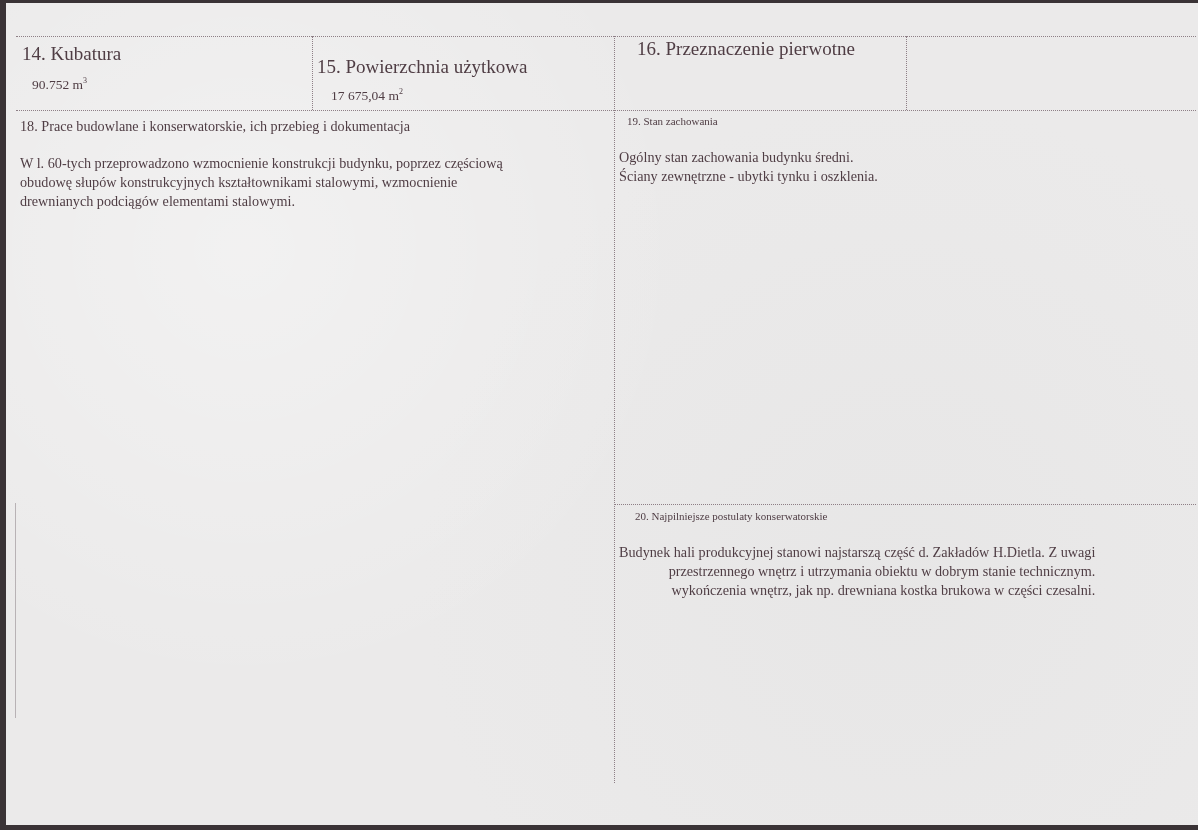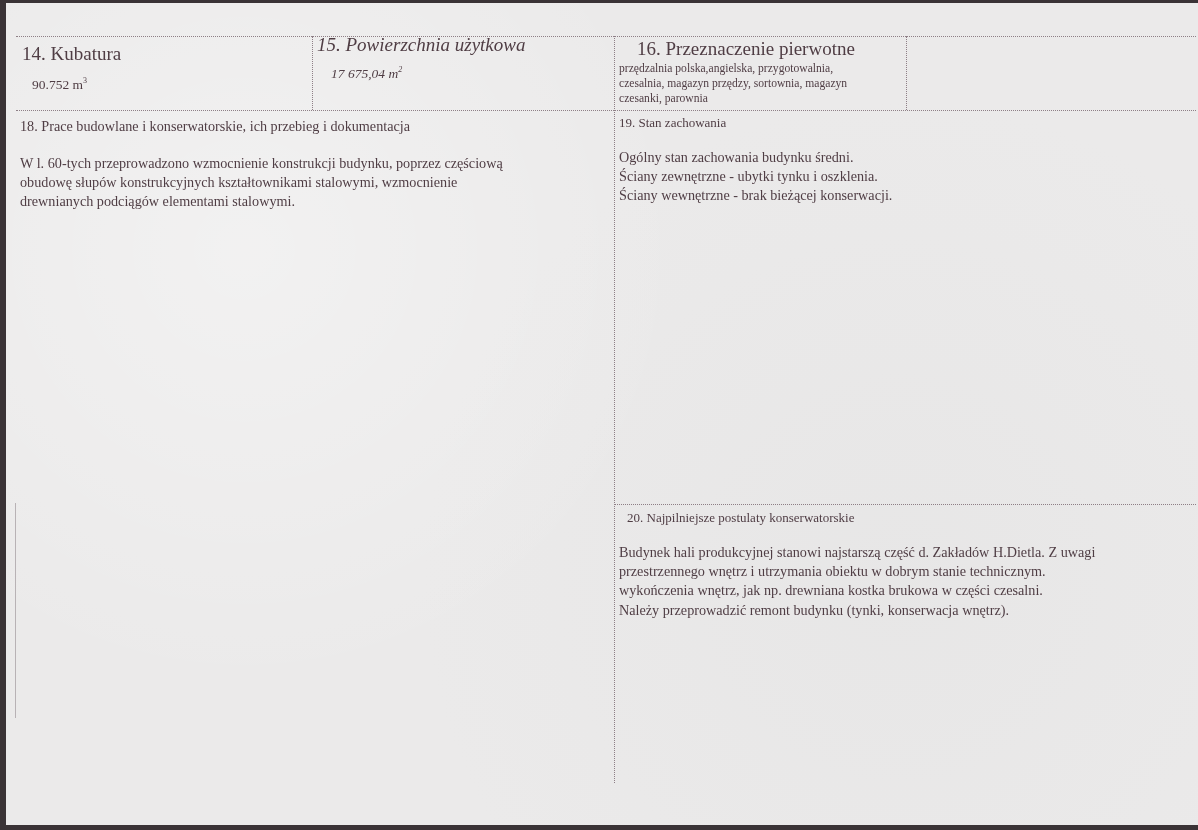--- a/index.html
+++ b/index.html
@@ -47,21 +47,22 @@
     .cell {
       position: absolute;
       box-sizing: border-box;
     }
     .label {
       font-size: 19px;
       color: #4f3d44;
       white-space: nowrap;
     }
     .label.small {
-      font-size: 13px;
+      font-size: 11px;
+      margin-left: 8px;
     }
     .value {
       font-size: 13.5px;
       color: #4f3d44;
     }
     .value sup {
       font-size: 8px;
       vertical-align: 6px;
     }
     .list-text {
@@ -94,58 +95,51 @@
   <div class="vline" style="left:608px; top:33px; height:747px;"></div>
   <div class="vline" style="left:900px; top:33px; height:74px;"></div>
 
   <div class="cell" style="left:14px; top:36px; width:290px; height:70px;">
     <div class="label" style="position:absolute; left:2px; top:4px;">14. Kubatura</div>
     <div class="value" style="position:absolute; left:12px; top:37px;">
       <span>90.752 m</span><sup>3</sup>
     </div>
   </div>
 
-  <div class="cell" style="left:309px; top:28px; width:296px; height:72px;font-style:italic;">
+  <div class="cell" style="left:309px; top:50px; width:296px; height:72px;">
     <div class="label" style="position:absolute; left:2px; top:3px;">15. Powierzchnia użytkowa</div>
     <div class="value" style="position:absolute; left:16px; top:34px;">
       <span>17 675,04 m</span><sup>2</sup>
     </div>
   </div>
 
   <div class="cell" style="left:611px; top:34px; width:288px; height:72px;">
     <div class="label" style="position:absolute; left:2px; top:1px;margin-left:18px;">16. Przeznaczenie pierwotne</div>
-    <div class="list-text" style="position:absolute; left:2px; top:24px; white-space:nowrap;">
-      <div>przędzalnia polska,angielska, przygotowalnia,</div>
-      <div>czesalnia, magazyn przędzy, sortownia, magazyn</div>
-      <div>czesanki, parownia</div>
-    </div>
   </div>
 
 
   <div class="cell" style="left:12px; top:110px; width:594px; height:690px;">
     <div class="label" style="position:absolute; left:2px; top:5px; font-size:14.2px;">18. Prace budowlane i konserwatorskie, ich przebieg i dokumentacja</div>
     <div class="para para-lines" style="position:absolute; left:2px; top:41px;">
       <div>W l. 60-tych przeprowadzono wzmocnienie konstrukcji budynku, poprzez częściową</div>
       <div>obudowę słupów konstrukcyjnych kształtownikami stalowymi, wzmocnienie</div>
       <div>drewnianych podciągów elementami stalowymi.</div>
     </div>
   </div>
 
   <div class="cell" style="left:611px; top:110px; width:580px; height:390px;">
     <div class="label small" style="position:absolute; left:2px; top:2px;">19. Stan zachowania</div>
     <div class="para para-lines" style="position:absolute; left:2px; top:35px;">
       <div>Ogólny stan zachowania budynku średni.</div>
       <div>Ściany zewnętrzne - ubytki tynku i oszklenia.</div>
-      <div>Ściany wewnętrzne - brak bieżącej konserwacji.</div>
     </div>
   </div>
 
   <div class="cell" style="left:611px; top:503px; width:581px; height:290px; overflow:hidden;">
     <div class="label small" style="position:absolute; left:10px; top:4px;">20. Najpilniejsze postulaty konserwatorskie</div>
-    <div class="para para-lines" style="position:absolute; left:2px; top:37px; line-height:19.2px;">
+    <div class="para para-lines" style="position:absolute; left:2px; top:37px; line-height:19.2px;text-align:right;">
       <div>Budynek hali produkcyjnej stanowi najstarszą część d. Zakładów H.Dietla. Z uwagi</div>
       <div>przestrzennego wnętrz i utrzymania obiektu w dobrym stanie technicznym.</div>
       <div>wykończenia wnętrz, jak np. drewniana kostka brukowa w części czesalni.</div>
-      <div>Należy przeprowadzić remont budynku (tynki, konserwacja wnętrz).</div>
     </div>
   </div>
 
 </div>
 
 </body></html>

